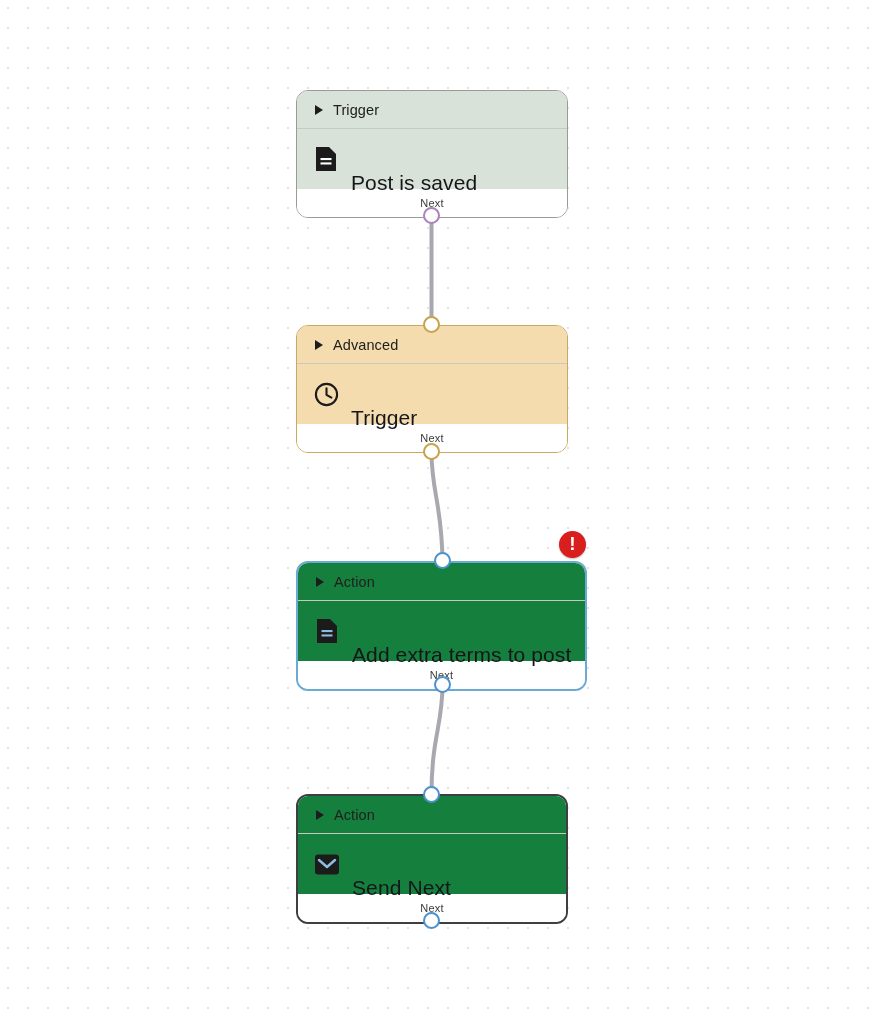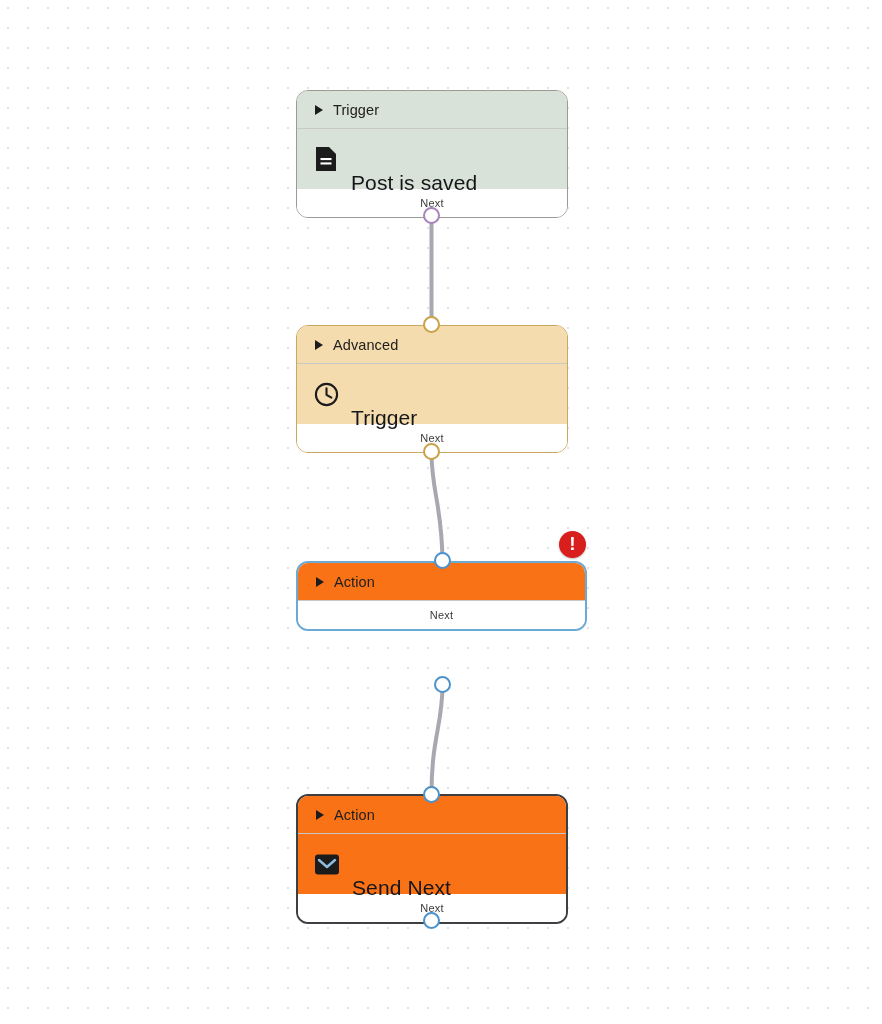--- a/index.html
+++ b/index.html
@@ -111,21 +111,21 @@
     align-items: center;
     justify-content: center;
     font-size: 11px;
     color: #3b3b3b;
     letter-spacing: 0.2px;
   }
 
   
   .tone-green .node-header, .tone-green .node-body { background: #d9e2d8; }
   .tone-amber .node-header, .tone-amber .node-body { background: #f5dcae; }
-  .tone-blue  .node-header, .tone-blue  .node-body { background: #f97316; }
+  .tone-blue  .node-header, .tone-blue  .node-body { background: #15803d; }
 
   .border-grey     { border: 1.6px solid #9b9b96; }
   .border-amber    { border: 1.6px solid #c9a961; }
   .border-selected { border: 2.4px solid #6aaad4; }
   .border-dark     { border: 2.2px solid #3d3f42; }
 
   
   .handle {
     position: absolute;
     width: 17px;
@@ -215,20 +215,30 @@
   </div>
   <div class="handle handle-amber" style="left:423px; top:316px;"></div>
   <div class="handle handle-amber" style="left:423px; top:443px;"></div>
 
   <div class="node tone-blue border-selected" style="left:296px; top:561px; width:291px;">
     <div class="node-header">
       <span class="disclosure-tri"></span>
       <span>Action</span>
     </div>
     <div class="node-divider"></div>
+    <div class="node-body">
+      <span class="node-icon">
+        <svg width="22" height="26" viewBox="0 0 22 26">
+          <path d="M1 1 h13 l7 7 v17 a0 0 0 0 1 0 0 h-20 Z" fill="#1b1b1b"></path>
+          <rect x="5.5" y="12" width="11" height="2.1" fill="#90bcdf"></rect>
+          <rect x="5.5" y="16.4" width="11" height="2.1" fill="#90bcdf"></rect>
+        </svg>
+      </span>
+      <span class="node-title">Add extra terms to post</span>
+    </div>
     <div class="node-footer">
       <span>Next</span>
     </div>
   </div>
   <div class="handle handle-blue" style="left:434px; top:552px;"></div>
   <div class="handle handle-blue" style="left:434px; top:676px;"></div>
   <div class="error-badge" style="left:559px; top:531px;">
     <span class="bang">!</span>
   </div>
 

